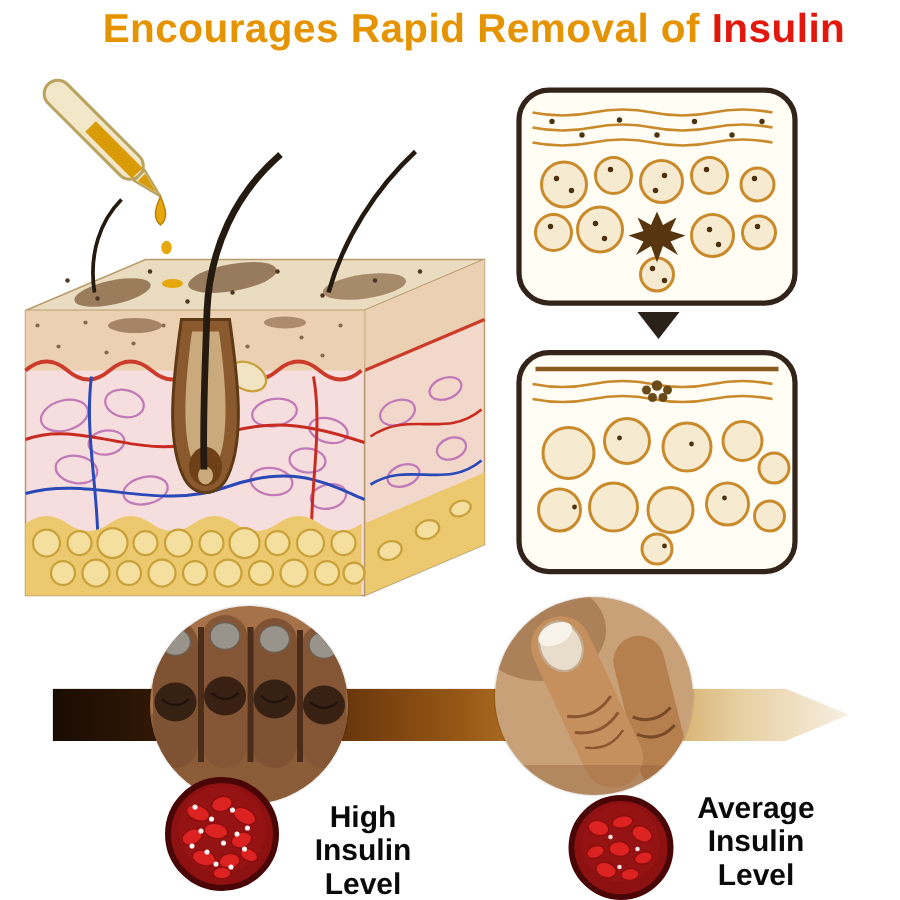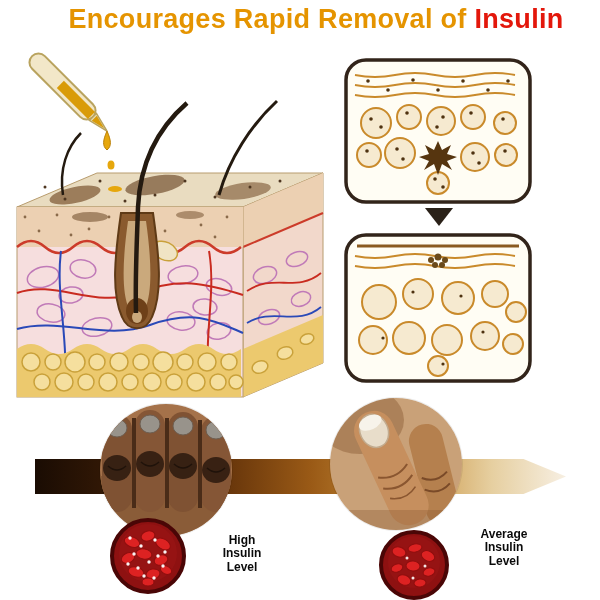--- a/index.html
+++ b/index.html
@@ -15,21 +15,21 @@
   .downarrow{left:424px;top:208px;width:30px;height:18px;}
   .bar{left:35px;top:459px;width:531px;height:35px;
        background:linear-gradient(90deg,#1a0c03 0%,#3a1c06 18%,#5a2c08 32%,#9a5a16 52%,
                   #c8913e 70%,#e6cfa0 86%,#f7efe2 100%);
        clip-path:polygon(0 0,92% 0,100% 50%,92% 100%,0 100%);}
   .photo{border-radius:50%;overflow:hidden;box-shadow:0 0 0 1px rgba(0,0,0,.08);}
   .photoL{left:100px;top:404px;width:132px;height:132px;}
   .photoR{left:330px;top:398px;width:132px;height:132px;}
   .cellsL{left:108px;top:516px;width:80px;height:80px;}
   .cellsR{left:377px;top:528px;width:74px;height:74px;}
-  .lbl{font-size:12px;font-weight:bold;color:#0a0a0a;line-height:1.12;text-align:center;}
+  .lbl{font-size:20px;font-weight:bold;color:#0a0a0a;line-height:1.12;text-align:center;}
   .lblL{left:196px;top:534px;width:92px;}
   .lblR{left:452px;top:528px;width:104px;}
   .lbl span{display:block;}
   svg{display:block;}
 </style>
 </head>
 <body>
 
 <div class="page">
 

